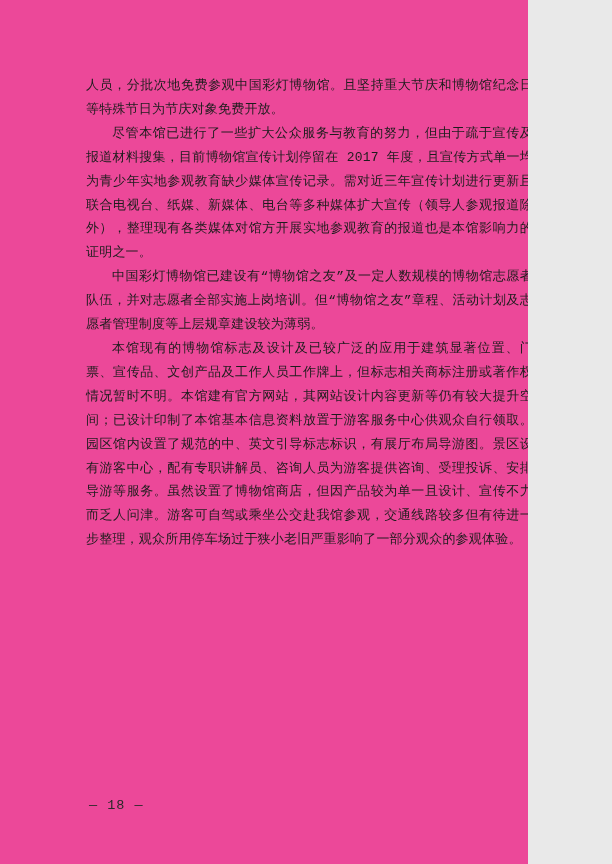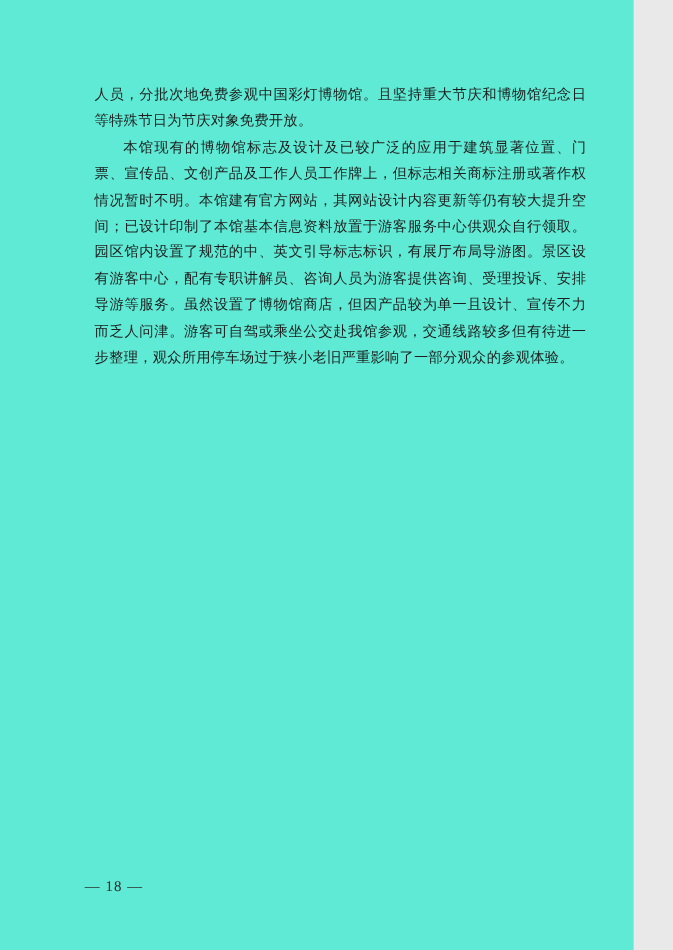--- a/index.html
+++ b/index.html
@@ -2,24 +2,24 @@
 <html><head>
 <meta charset="utf-8">
 <style>
   html, body {
     margin: 0;
     padding: 0;
     background: #e9e9e9;
   }
   .page {
     position: relative;
-    width: 576px;
+    width: 528px;
     height: 864px;
-    background: #5eead4;
-    font-family: Liberation Serif, serif;
+    background: #ec4899;
+    font-family: Liberation Mono, monospace;
     color: #1d1d1d;
     overflow: hidden;
     box-sizing: border-box;
   }
   .content {
     position: absolute;
     left: 86px;
     top: 74px;
     width: 447px;
     text-align: justify;
@@ -30,29 +30,31 @@
   .content p.para {
     margin: 0;
     padding: 0;
     word-break: break-all;
   }
   .content p.para.indent {
     text-indent: 2em;
   }
   .page-number {
     position: absolute;
-    left: 77px;
+    left: 89px;
     top: 798px;
     font-size: 13.5px;
     letter-spacing: 1px;
     color: #2a2a2a;
   }
 </style>
 </head>
 <body>
 
 <div class="page">
   <div class="content">
       <p class="para">人员，分批次地免费参观中国彩灯博物馆。且坚持重大节庆和博物馆纪念日等特殊节日为节庆对象免费开放。</p>
+      <p class="para indent">尽管本馆已进行了一些扩大公众服务与教育的努力，但由于疏于宣传及报道材料搜集，目前博物馆宣传计划停留在 2017 年度，且宣传方式单一均为青少年实地参观教育缺少媒体宣传记录。需对近三年宣传计划进行更新且联合电视台、纸媒、新媒体、电台等多种媒体扩大宣传（领导人参观报道除外），整理现有各类媒体对馆方开展实地参观教育的报道也是本馆影响力的证明之一。</p>
+      <p class="para indent">中国彩灯博物馆已建设有“博物馆之友”及一定人数规模的博物馆志愿者队伍，并对志愿者全部实施上岗培训。但“博物馆之友”章程、活动计划及志愿者管理制度等上层规章建设较为薄弱。</p>
       <p class="para indent">本馆现有的博物馆标志及设计及已较广泛的应用于建筑显著位置、门票、宣传品、文创产品及工作人员工作牌上，但标志相关商标注册或著作权情况暂时不明。本馆建有官方网站，其网站设计内容更新等仍有较大提升空间；已设计印制了本馆基本信息资料放置于游客服务中心供观众自行领取。园区馆内设置了规范的中、英文引导标志标识，有展厅布局导游图。景区设有游客中心，配有专职讲解员、咨询人员为游客提供咨询、受理投诉、安排导游等服务。虽然设置了博物馆商店，但因产品较为单一且设计、宣传不力而乏人问津。游客可自驾或乘坐公交赴我馆参观，交通线路较多但有待进一步整理，观众所用停车场过于狭小老旧严重影响了一部分观众的参观体验。</p>
     </div>
   <div class="page-number">— 18 —</div>
 </div>
 
 </body></html>

